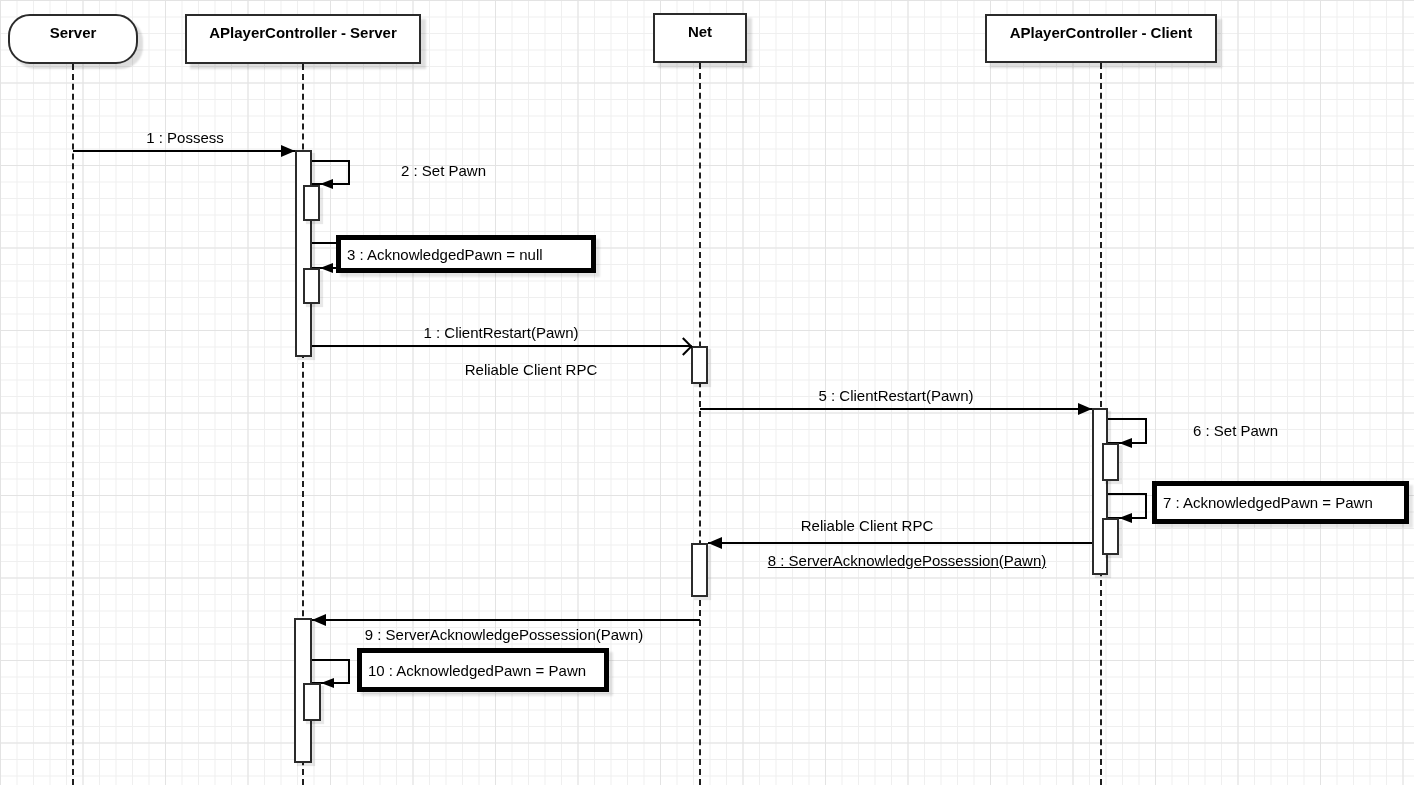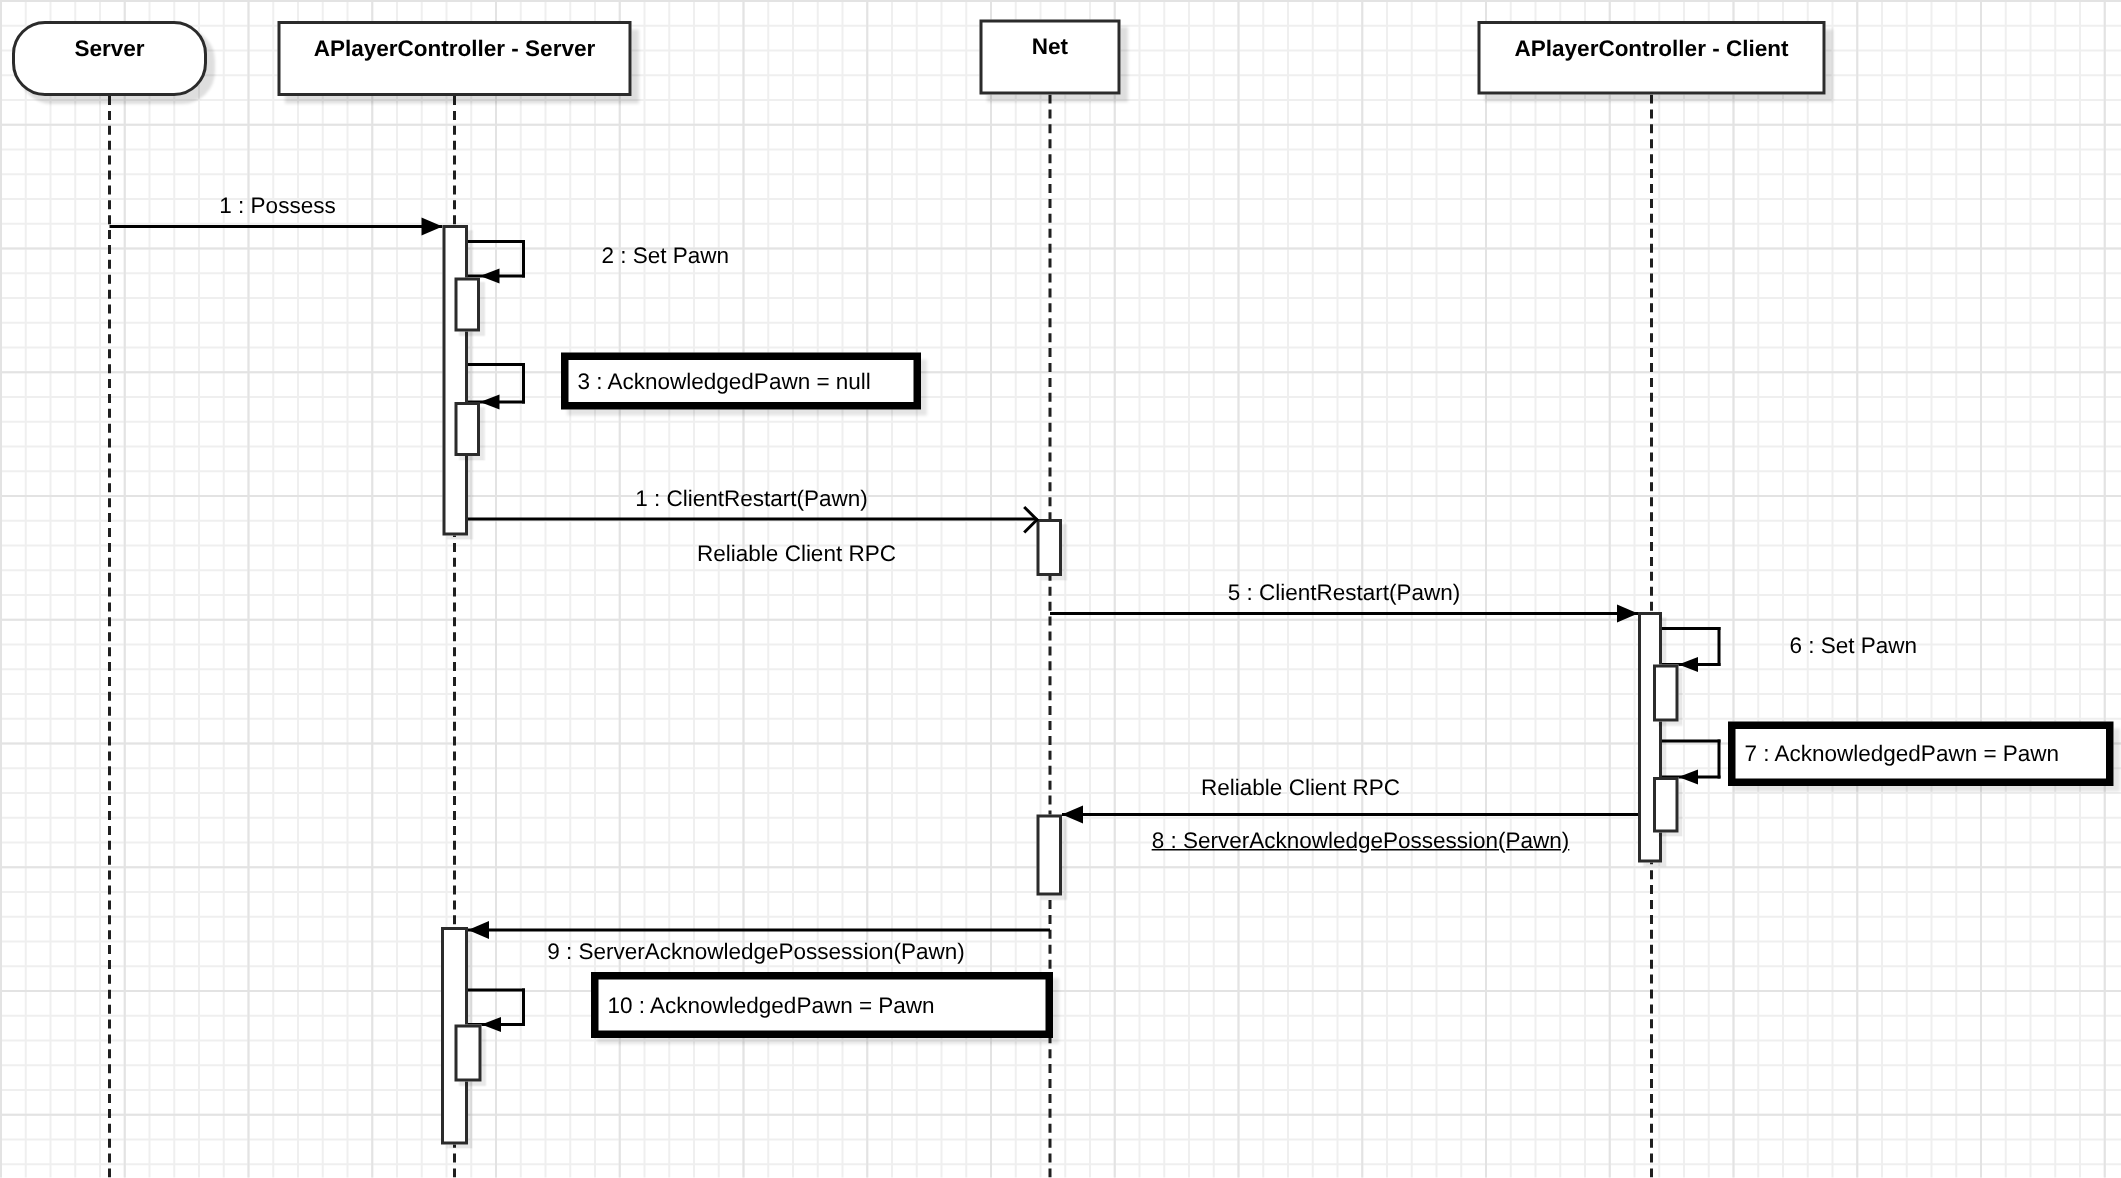--- a/index.html
+++ b/index.html
@@ -77,27 +77,27 @@
   <div class="chev" style="left:677px;top:340px;"></div>
   <div class="arr-r" style="left:1078px;top:403px;"></div>
   <div class="arr-l" style="left:708px;top:537px;"></div>
   <div class="arr-l" style="left:312px;top:614px;"></div>
   <div class="arr-l-sm" style="left:320px;top:179px;"></div>
   <div class="arr-l-sm" style="left:320px;top:263px;"></div>
   <div class="arr-l-sm" style="left:1119px;top:438px;"></div>
   <div class="arr-l-sm" style="left:1119px;top:513px;"></div>
   <div class="arr-l-sm" style="left:321px;top:678px;"></div>
 
-  <div class="statebox" style="left:374px;top:235px;width:240px;height:38px;">
+  <div class="statebox" style="left:336px;top:235px;width:260px;height:38px;">
     <span>3 : AcknowledgedPawn = null</span>
   </div>
   <div class="statebox" style="left:1152px;top:481px;width:257px;height:43px;">
     <span>7 : AcknowledgedPawn = Pawn</span>
   </div>
-  <div class="statebox" style="left:357px;top:648px;width:308px;height:44px;margin-left:37px;">
+  <div class="statebox" style="left:357px;top:648px;width:252px;height:44px;">
     <span>10 : AcknowledgedPawn = Pawn</span>
   </div>
 
   <div class="lbl" style="left:185px;top:129px;">1 : Possess</div>
   <div class="lbl-left" style="left:363px;top:162px;">2 : Set Pawn</div>
   <div class="lbl" style="left:501px;top:324px;">1 : ClientRestart(Pawn)</div>
   <div class="lbl" style="left:483px;top:361px;margin-left:48px;">Reliable Client RPC</div>
   <div class="lbl" style="left:896px;top:387px;">5 : ClientRestart(Pawn)</div>
   <div class="lbl-left" style="left:1155px;top:422px;">6 : Set Pawn</div>
   <div class="lbl" style="left:867px;top:517px;">Reliable Client RPC</div>

